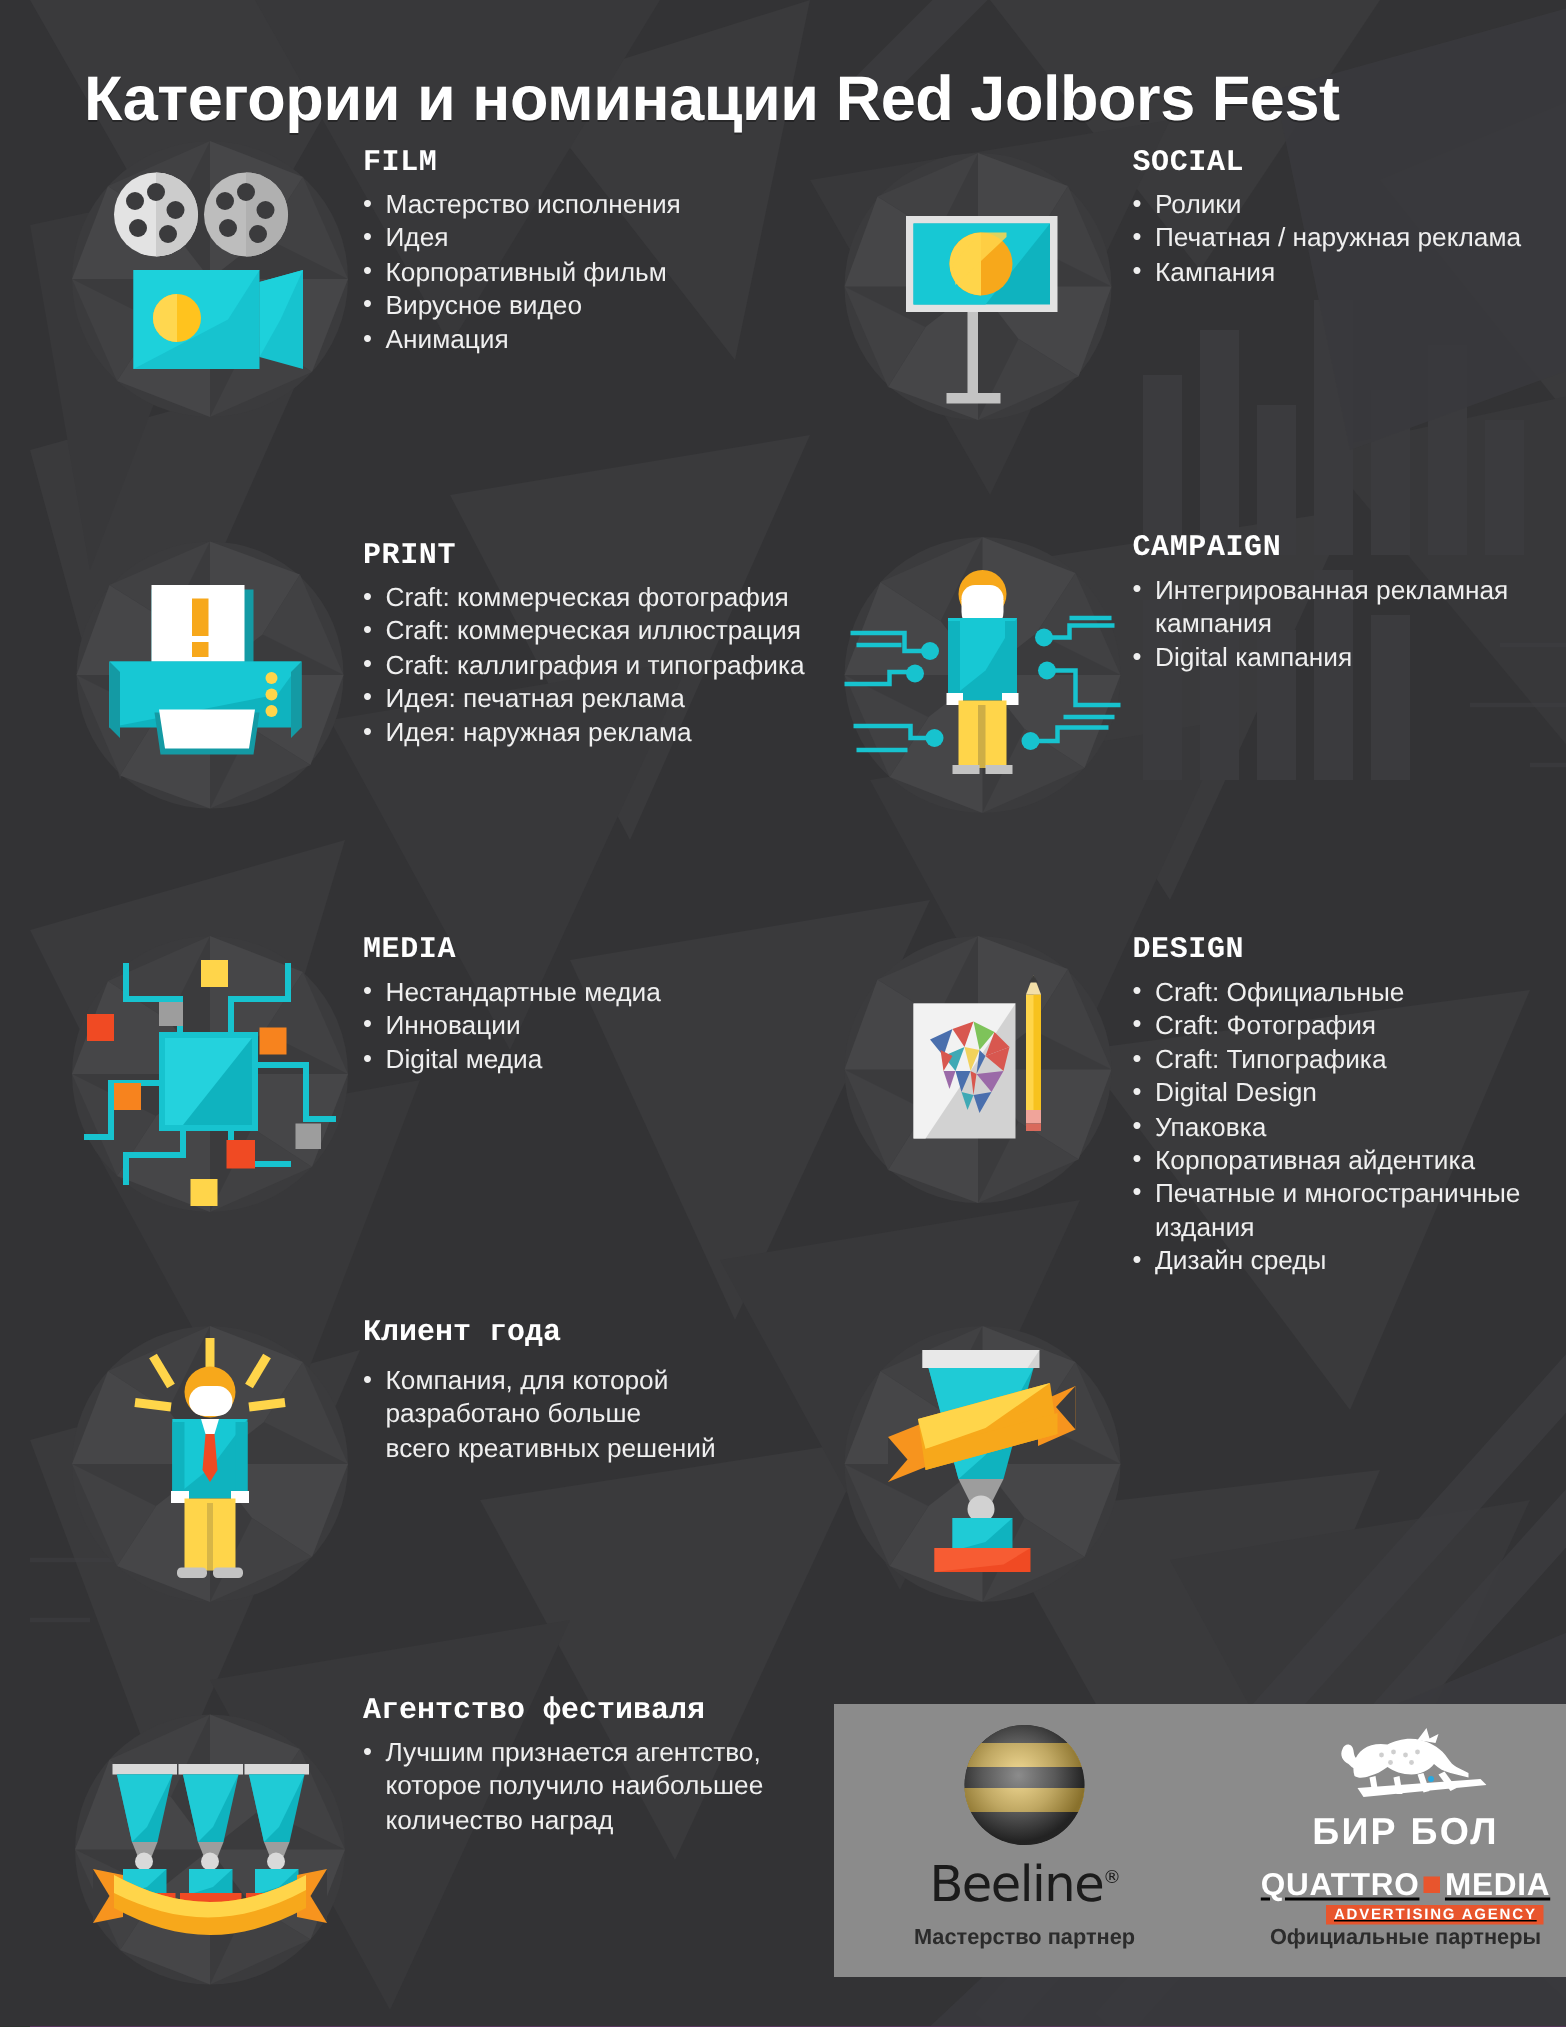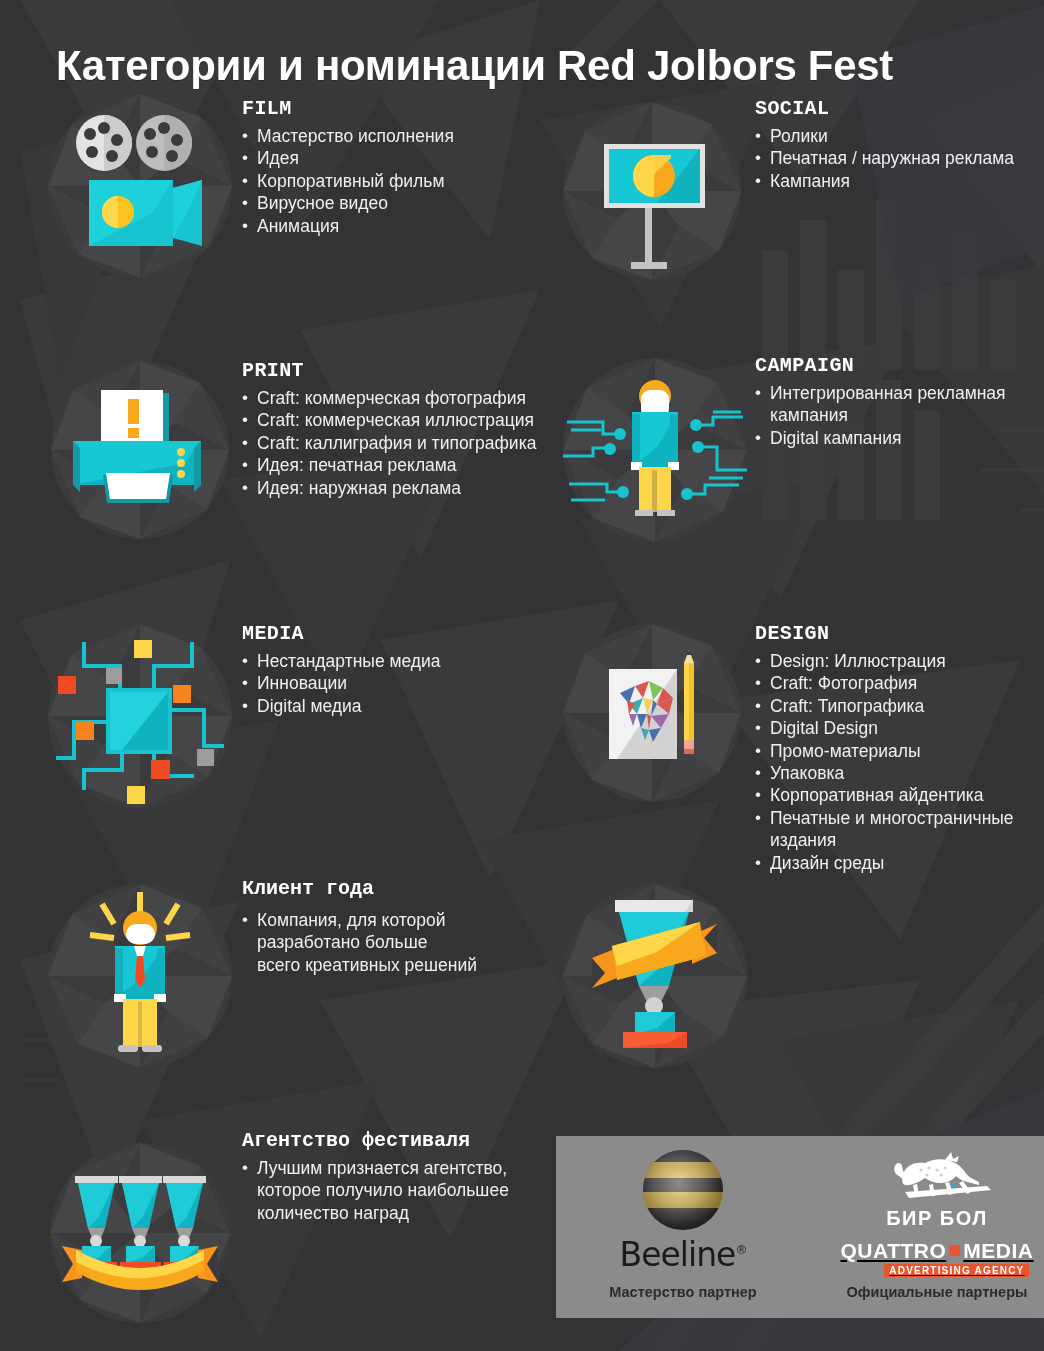--- a/index.html
+++ b/index.html
@@ -57,21 +57,21 @@
   .sp-cap{
     color:#2b2b2b;font-size:14.5px;font-weight:bold;margin-top:auto;margin-bottom:18px;
   }
   .beeline-word{
     font-family:"DejaVu Sans", sans-serif;
     font-size:33px;color:#1b1b1b;font-weight:normal;letter-spacing:-1px;
     line-height:1;margin-top:2px;position:relative;
   }
   .beeline-word sup{font-size:12px;vertical-align:super;}
   .birbol-word{
-    color:#ffffff;font-size:20px;font-weight:bold;letter-spacing:1.5px;line-height:1;margin-top:-2px;
+    color:#ffffff;font-size:25px;font-weight:bold;letter-spacing:1.5px;line-height:1;margin-top:-2px;
   }
   .qm-wrap{margin-top:12px;display:flex;flex-direction:column;align-items:center;text-decoration:underline;}
   .qm-line{display:flex;align-items:center;color:#ffffff;font-size:21px;font-weight:bold;letter-spacing:.5px;line-height:1;}
   .qm-sq{width:11px;height:11px;background:#e8552d;display:inline-block;margin:0 3px;}
   .qm-sub{
     background:#e8552d;color:#ffffff;font-size:10px;font-weight:bold;letter-spacing:1.2px;
     padding:1px 5px;margin-top:3px;align-self:flex-end;margin-right:4px;
   }
   .qm-row2{display:flex;align-items:flex-start;justify-content:flex-end;width:100%;}
 </style>
@@ -444,25 +444,24 @@
         <polygon points="129,37 135,37 132,32" fill="#3a3a3a"></polygon>
         <rect x="127" y="122" width="10" height="9" fill="#f0a49a"></rect>
         <polygon points="127,131 137,131 137,136 127,136" fill="#d96a5c"></polygon>
       </g>
     </svg>
   </div>
 
   <div class="block" style="left:735px;top:623px;width:290px;">
     <div class="blk-title">DESIGN</div>
     <ul class="items">
-      <li>Design: Иллюстрация</li>
+      <li>Craft: Официальные</li>
       <li>Craft: Фотография</li>
       <li>Craft: Типографика</li>
       <li>Digital Design</li>
-      <li>Промо-материалы</li>
       <li>Упаковка</li>
       <li>Корпоративная айдентика</li>
       <li>Печатные и многостраничные
 издания</li>
       <li>Дизайн среды</li>
     </ul>
   </div>
 
   <div class="icon-wrap" style="left:22px;top:878px;">
     <svg width="196" height="196" viewBox="0 0 196 196">

